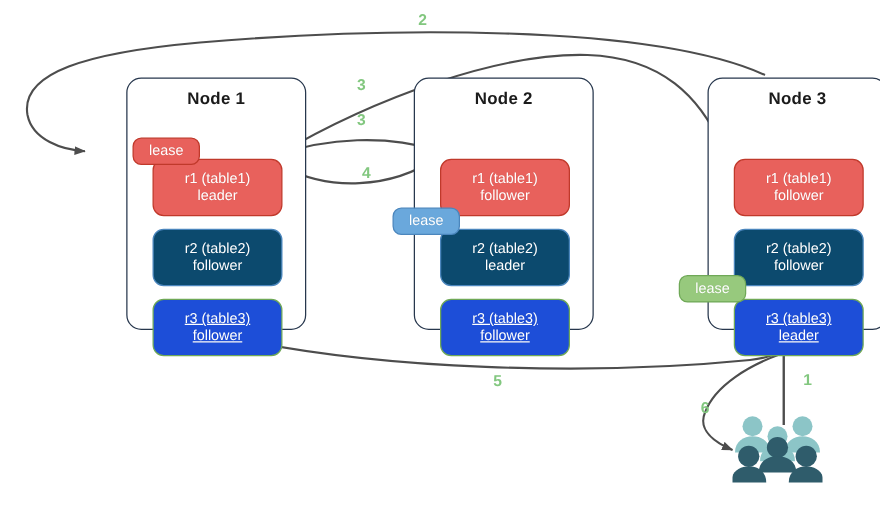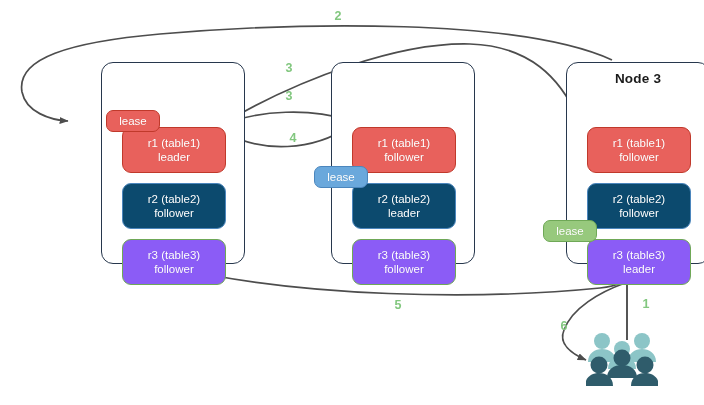--- a/index.html
+++ b/index.html
@@ -42,21 +42,21 @@
     color:#ffffff;
     font-size:11.5px;
     line-height:14px;
     text-align:center;
     text-shadow:0 0 1px rgba(0,0,0,.12);
     margin-top:28px;
   }
   .replica span{display:block;}
   .rep-red{background:#e8615c;border:1.4px solid #c0392b;}
   .rep-blue{background:#0c4a6e;border:1.4px solid #4b86bd;}
-  .rep-green{background:#8b5cf6;border:1.4px solid #6fa857;}
+  .rep-green{background:#1d4ed8;border:1.4px solid #6fa857;text-decoration:underline;}
 
   
   .lease{
     position:absolute;
     box-sizing:border-box;
     border-radius:7px;
     display:flex;
     align-items:center;
     justify-content:center;
     color:#ffffff;
@@ -102,38 +102,40 @@
     <path d="M 350 126 C 312 152, 262 152, 228 134" fill="none" stroke="#4d4d4d" stroke-width="1.7" marker-end="url(#arrowhead)"></path>
 
     <path d="M 168 266 C 300 298, 480 300, 600 288 C 620 286, 628 280, 630 272" fill="none" stroke="#4d4d4d" stroke-width="1.7" marker-end="url(#arrowhead)"></path>
 
     <path d="M 627 340 L 627 272" fill="none" stroke="#4d4d4d" stroke-width="1.9" marker-end="url(#arrowhead)"></path>
 
     <path d="M 625 283 C 600 292, 572 308, 564 330 C 558 344, 572 354, 586 360" fill="none" stroke="#4d4d4d" stroke-width="1.7" marker-end="url(#arrowhead)"></path>
   </svg>
 
   <div class="node" style="left:101px;top:62px;width:144px;height:202px;">
+    <div class="node-title">Node 1</div>
 
     <div class="replica rep-red" style="left:20px;top:36px;width:104px;height:46px;">
       <span>r1 (table1)</span>
       <span>leader</span>
     </div>
 
     <div class="replica rep-blue" style="left:20px;top:92px;width:104px;height:46px;">
       <span>r2 (table2)</span>
       <span>follower</span>
     </div>
 
     <div class="replica rep-green" style="left:20px;top:148px;width:104px;height:46px;">
       <span>r3 (table3)</span>
       <span>follower</span>
     </div>
   </div>
 
   <div class="node" style="left:331px;top:62px;width:144px;height:202px;">
+    <div class="node-title">Node 2</div>
 
     <div class="replica rep-red" style="left:20px;top:36px;width:104px;height:46px;">
       <span>r1 (table1)</span>
       <span>follower</span>
     </div>
 
     <div class="replica rep-blue" style="left:20px;top:92px;width:104px;height:46px;">
       <span>r2 (table2)</span>
       <span>leader</span>
     </div>

